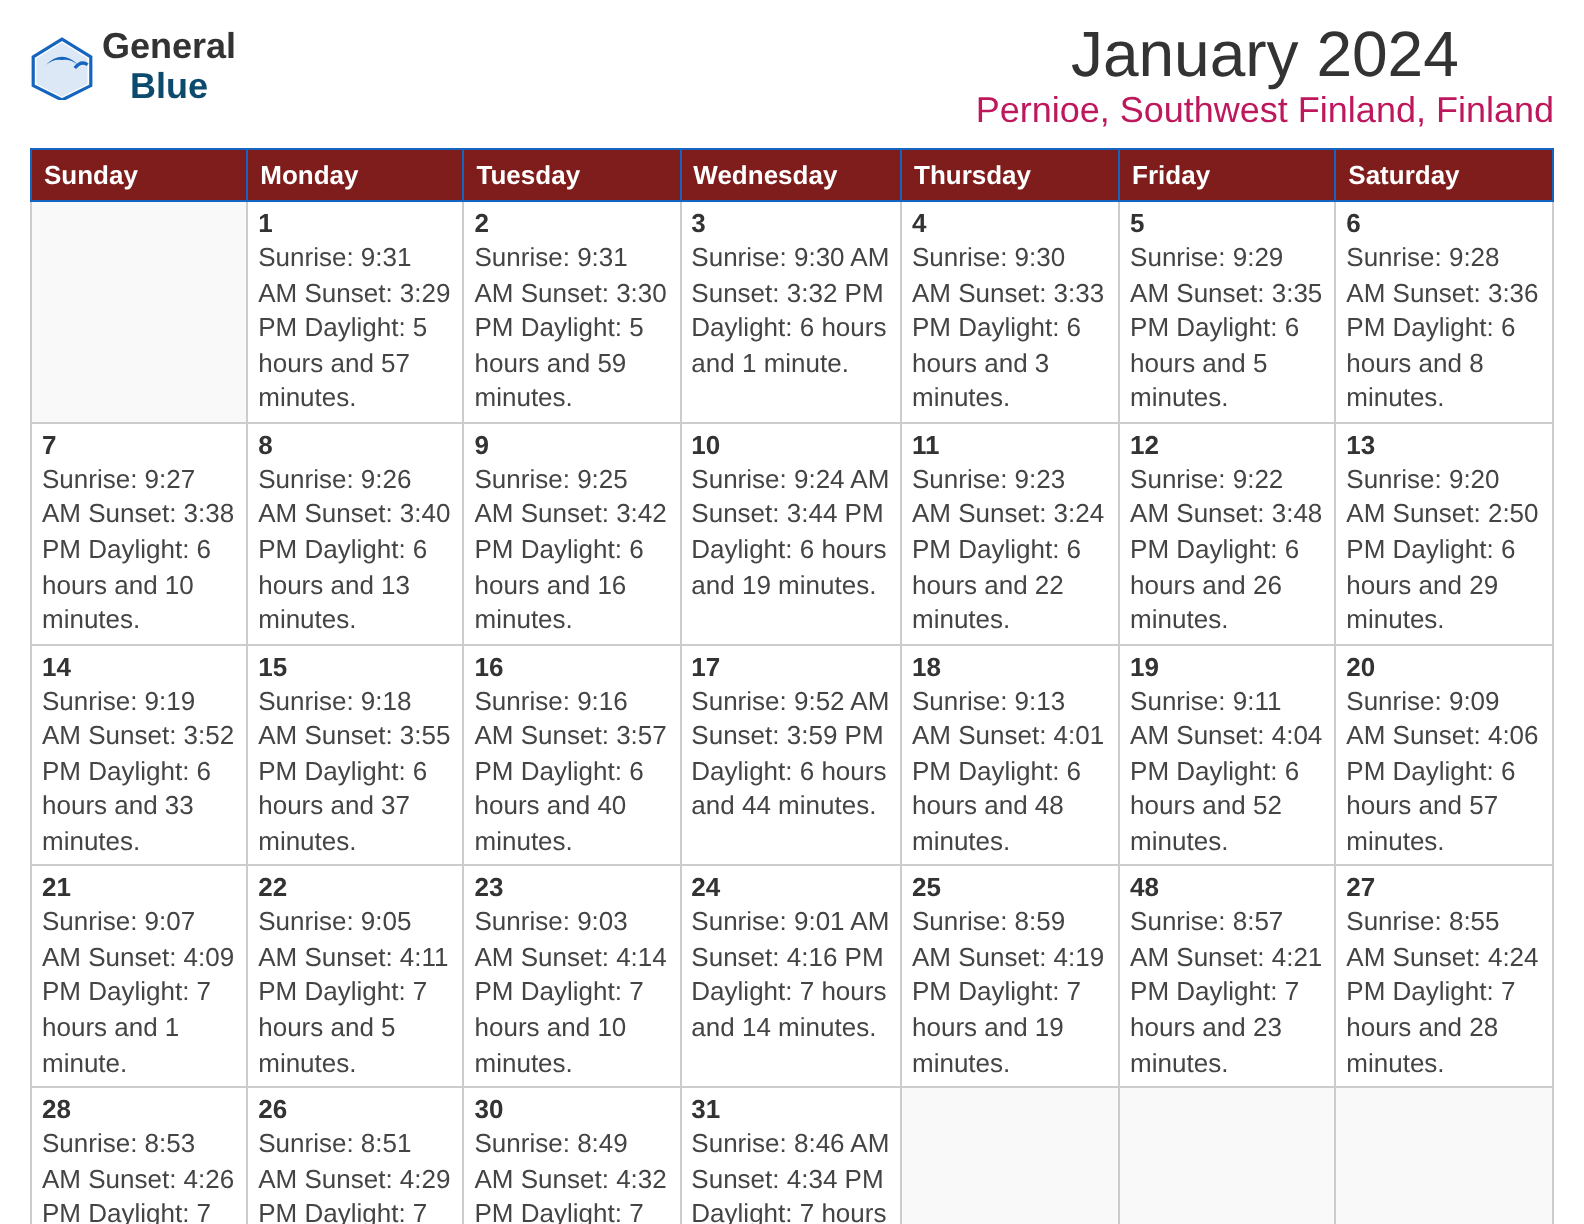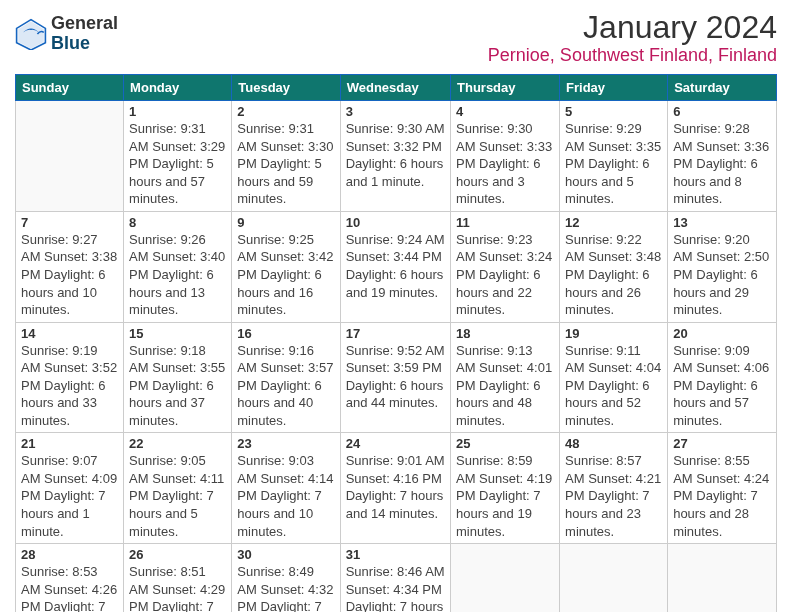--- a/index.html
+++ b/index.html
@@ -19,52 +19,53 @@
     .header {
       display: flex;
       justify-content: space-between;
       align-items: flex-start;
       margin-bottom: 8px;
     }
     .logo {
       display: flex;
       align-items: center;
       margin-top: 4px;
+      text-align: center;
     }
     .logo-text {
       font-size: 18px;
       font-weight: bold;
       line-height: 1.1;
     }
     .logo-general { color: #333; }
     .logo-blue { color: #0c4a6e; }
     .logo-icon {
       width: 32px;
       height: 32px;
       margin-right: 4px;
     }
     .title-block {
-      text-align: right;
+      text-align: center;
     }
     .month-title {
       font-size: 32px;
       font-weight: normal;
       color: #333;
       line-height: 1.1;
     }
     .subtitle {
       font-size: 18px;
       color: #be185d;
     }
     .calendar {
       width: 100%;
       border-collapse: collapse;
     }
     .calendar th {
-      background-color: #0f766e;
+      background-color: #7f1d1d;
       color: #fff;
       text-align: left;
       padding: 5px 6px;
       font-size: 13px;
       font-weight: bold;
       border: 1px solid #1565c0;
     }
     .calendar td {
       border: 1px solid #ccc;
       vertical-align: top;

